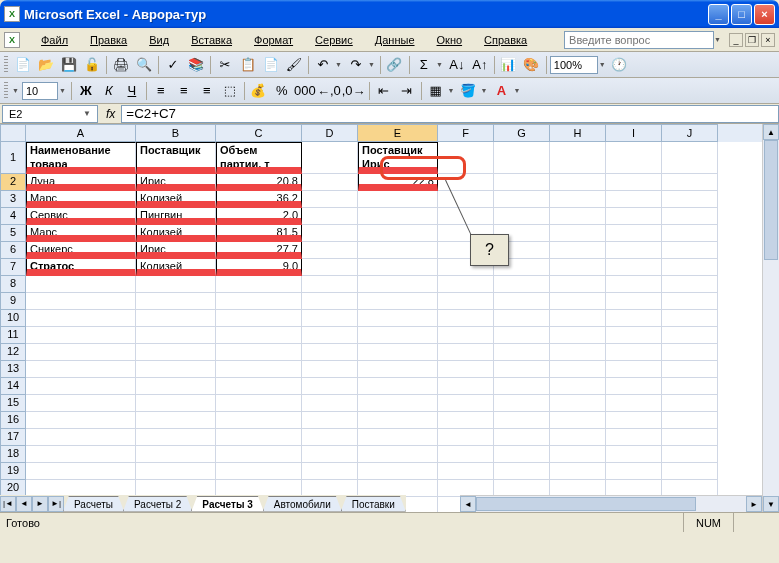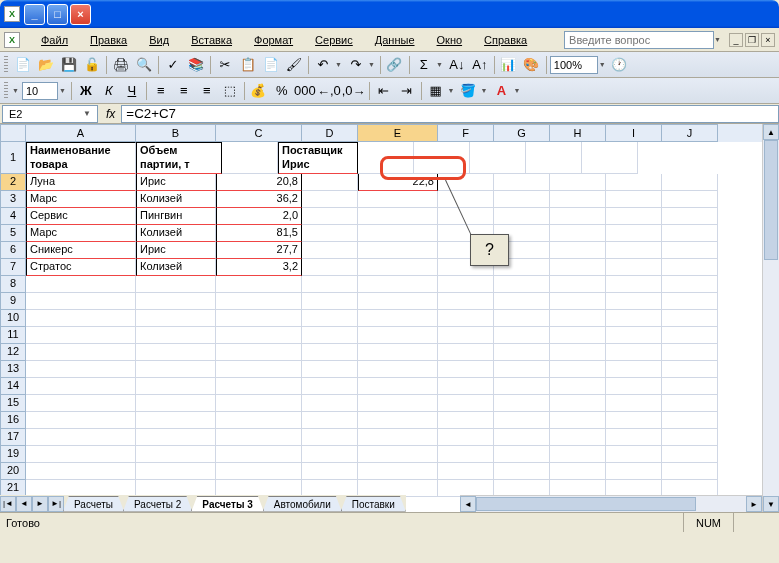--- a/index.html
+++ b/index.html
@@ -44,21 +44,21 @@
 .colhead { border: 1px solid #9eb6ce; border-left:none; background: #e4ecf7; text-align: center; font-size: 11px; line-height: 16px; cursor:pointer; }
 .colhead.sel { background:#f8d58c; }
 .rows { flex:1; overflow:hidden; position:relative; }
 .row { display: flex; height: 17px; }
 .rowhead { width: 26px; border: 1px solid #9eb6ce; border-top:none; background: #e4ecf7; text-align: center; font-size: 11px; line-height: 15px; cursor:pointer; }
 .rowhead.sel { background:#f8d58c; }
 .cell { border-right: 1px solid #d0d7e5; border-bottom: 1px solid #d0d7e5; padding: 0 3px; font-size: 11px; line-height: 15px; overflow: hidden; white-space: nowrap; }
 .cell.bold { font-weight: bold; }
 .cell.right { text-align: right; }
 .cell.bt { border-top: 1px solid #000; }
-.cell.bb { border-bottom: 1px solid #ef4444; }
+.cell.bb { border-bottom: 7px solid #ef4444; }
 .cell.bl { border-left: 1px solid #000; }
 .cell.br { border-right: 1px solid #000; }
 
 .highlight { position:absolute; border:3px solid #e8442a; border-radius:8px; pointer-events:none; }
 .callout { position:absolute; background:#ece9d8; border:1px solid #555; box-shadow:2px 2px 3px rgba(0,0,0,.3); padding:6px 14px; font-size:16px; }
 .callout-line { position:absolute; background:#555; }
 
 .scrollbar-v { position:absolute; right:0; top:0; width:17px; height:100%; background:#e8ecf4; border-left:1px solid #ccc; display:flex; flex-direction:column; }
 .scrollbar-h { position:absolute; bottom:0; left:0; right:17px; height:17px; background:#e8ecf4; border-top:1px solid #ccc; display:flex; }
 .scrollbtn { width:16px; height:16px; background:#d5e0ec; border:1px solid #9eb6ce; display:flex;align-items:center;justify-content:center; font-size:8px; cursor:pointer; }
@@ -73,20 +73,21 @@
 
 .statusbar { height: 20px; background: #ece9d8; border-top: 1px solid #aca899; display: flex; align-items: center; padding: 0 6px; font-size: 11px; }
 .statusbar .spacer { flex: 1; }
 .statuscell { padding:0 12px; border-left:1px solid #aca899; height:100%; display:flex;align-items:center; }
 </style>
 </head>
 <body>
 
 <div class="titlebar">
   <span class="icon">X</span>
+  <span class="title">Microsoft Excel - Аврора-тур</span>
   <div class="winbtns">
     <div class="winbtn min">_</div>
     <div class="winbtn max">□</div>
     <div class="winbtn close">×</div>
   </div>
 </div>
 
 <div class="menubar">
   <span class="mbicon">X</span>
   <span class="mitem"><u>Файл</u></span>
@@ -206,20 +207,21 @@
       <div class="colhead" style="width: 56px;">F</div>
       <div class="colhead" style="width: 56px;">G</div>
       <div class="colhead" style="width: 56px;">H</div>
       <div class="colhead" style="width: 56px;">I</div>
       <div class="colhead" style="width: 56px;">J</div>
     </div>
   <div class="rows" id="rowsbox">
       <div class="row" style="height: 32px;">
         <div class="rowhead" style="line-height: 30px;">1</div>
         <div class="cell bold bt bb bl" style="width: 110px; white-space: normal; line-height: 14px;">Наименование товара</div>
+        <div class="cell bold bt bb bl" style="width: 80px; white-space: normal; line-height: 14px;">Поставщик</div>
         <div class="cell bold bt bb bl br" style="width: 86px; white-space: normal; line-height: 14px;">Объем партии, т</div>
         <div class="cell" style="width: 56px;"></div>
         <div class="cell bold bt bl br bb" style="width: 80px; white-space: normal; line-height: 14px;">Поставщик Ирис</div>
         <div class="cell" style="width: 56px;"></div>
         <div class="cell" style="width: 56px;"></div>
         <div class="cell" style="width: 56px;"></div>
         <div class="cell" style="width: 56px;"></div>
         <div class="cell" style="width: 56px;"></div>
       </div>
       <div class="row">
@@ -282,23 +284,23 @@
         <div class="cell" style="width: 56px;"></div>
         <div class="cell" style="width: 80px;"></div>
         <div class="cell" style="width: 56px;"></div>
         <div class="cell" style="width: 56px;"></div>
         <div class="cell" style="width: 56px;"></div>
         <div class="cell" style="width: 56px;"></div>
         <div class="cell" style="width: 56px;"></div>
       </div>
       <div class="row">
         <div class="rowhead">7</div>
-        <div class="cell bl bb" style="width: 110px;">Стратос</div>
+        <div class="cell bl bb" style="width: 110px; font-weight: bold;">Стратос</div>
         <div class="cell bl bb" style="width: 80px;">Колизей</div>
-        <div class="cell bl bb br right" style="width: 86px;">3,2</div>
+        <div class="cell bl bb br right" style="width: 86px;">9,0</div>
         <div class="cell" style="width: 56px;"></div>
         <div class="cell" style="width: 80px;"></div>
         <div class="cell" style="width: 56px;"></div>
         <div class="cell" style="width: 56px;"></div>
         <div class="cell" style="width: 56px;"></div>
         <div class="cell" style="width: 56px;"></div>
         <div class="cell" style="width: 56px;"></div>
       </div>
       <div class="row">
         <div class="rowhead">8</div>
@@ -412,20 +414,33 @@
         <div class="cell" style="width: 56px;"></div>
         <div class="cell" style="width: 80px;"></div>
         <div class="cell" style="width: 56px;"></div>
         <div class="cell" style="width: 56px;"></div>
         <div class="cell" style="width: 56px;"></div>
         <div class="cell" style="width: 56px;"></div>
         <div class="cell" style="width: 56px;"></div>
       </div>
       <div class="row">
         <div class="rowhead">17</div>
+        <div class="cell" style="width: 110px;"></div>
+        <div class="cell" style="width: 80px;"></div>
+        <div class="cell" style="width: 86px;"></div>
+        <div class="cell" style="width: 56px;"></div>
+        <div class="cell" style="width: 80px;"></div>
+        <div class="cell" style="width: 56px;"></div>
+        <div class="cell" style="width: 56px;"></div>
+        <div class="cell" style="width: 56px;"></div>
+        <div class="cell" style="width: 56px;"></div>
+        <div class="cell" style="width: 56px;"></div>
+      </div>
+      <div class="row">
+        <div class="rowhead">18</div>
         <div class="cell" style="width: 110px;"></div>
         <div class="cell" style="width: 80px;"></div>
         <div class="cell" style="width: 86px;"></div>
         <div class="cell" style="width: 56px;"></div>
         <div class="cell" style="width: 80px;"></div>
         <div class="cell" style="width: 56px;"></div>
         <div class="cell" style="width: 56px;"></div>
         <div class="cell" style="width: 56px;"></div>
         <div class="cell" style="width: 56px;"></div>
         <div class="cell" style="width: 56px;"></div>

